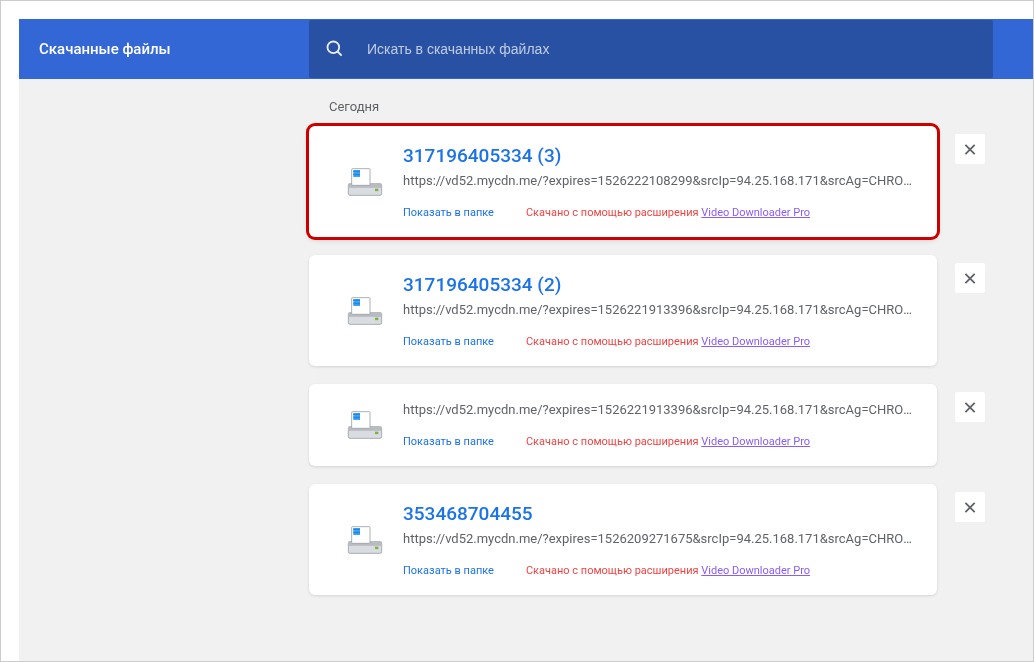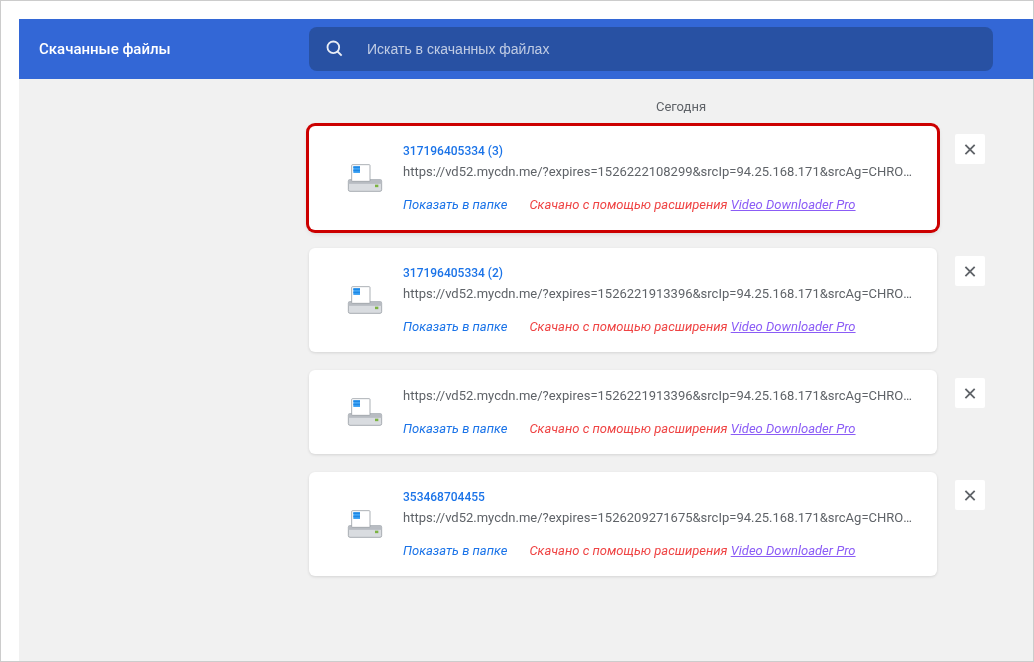--- a/index.html
+++ b/index.html
@@ -1,35 +1,35 @@
 <!DOCTYPE html>
 <html><head>
   <meta charset="utf-8">
   <style>
     * { margin: 0; padding: 0; box-sizing: border-box; }
     body { font-family: 'Segoe UI', Roboto, Arial, sans-serif; background: #fff; width: 1034px; height: 662px; overflow: hidden; }
     .frame { border: 1px solid #ccc; width: 1034px; height: 662px; background: #fff; padding: 18px 0 0 18px; }
     .inner { background: #f1f1f1; width: 100%; height: 100%; }
     .header { background: #3367d6; height: 60px; display: flex; align-items: center; padding: 0 0 0 20px; }
     .header-title { color: #fff; font-size: 15px; font-weight: 500; width: 270px; }
-    .search-wrap { background: #2851a3; flex: 1; height: 44px; display: flex; align-items: center; padding: 0 16px; margin-right: 40px; border-radius: 8px; }
+    .search-wrap { background: #2851a3; flex: 1; height: 58px; display: flex; align-items: center; padding: 0 16px; margin-right: 40px; border-radius: 2px; }
     .search-icon { width: 20px; height: 20px; margin-right: 22px; opacity: 0.9; }
     .search-input { background: transparent; border: none; outline: none; color: #fff; font-size: 14px; flex: 1; }
     .search-input::placeholder { color: rgba(255,255,255,0.7); }
     .content { padding: 20px 0 0 290px; }
-    .date-label { color: #5f6368; font-size: 13px; margin-bottom: 12px; padding-left: 20px; text-align: center; }
+    .date-label { color: #5f6368; font-size: 13px; margin-bottom: 12px; padding-left: 20px; }
     .row { display: flex; align-items: flex-start; margin-bottom: 18px; }
     .card { background: #fff; width: 628px; padding: 18px 16px 18px 18px; display: flex; box-shadow: 0 1px 3px rgba(0,0,0,0.12); border-radius: 6px; }
     .card.highlighted { box-shadow: 0 0 0 3px #cc0000, 0 2px 6px rgba(0,0,0,0.2); border-radius: 6px; }
     .icon-cell { width: 76px; display: flex; align-items: center; justify-content: center; }
     .file-icon { width: 40px; height: 40px; }
     .info-cell { flex: 1; min-width: 0; }
-    .file-title { color: #1a73e8; font-size: 12px; font-weight: 500; margin-bottom: 6px; white-space: nowrap; overflow: hidden; text-overflow: ellipsis; }
+    .file-title { color: #1a73e8; font-size: 19px; font-weight: 500; margin-bottom: 6px; white-space: nowrap; overflow: hidden; text-overflow: ellipsis; }
     .file-url { color: #5f6368; font-size: 13px; margin-bottom: 18px; white-space: nowrap; overflow: hidden; text-overflow: ellipsis; }
-    .actions { display: flex; align-items: center; font-size: 13px; gap: 22px; font-style: italic; }
+    .actions { display: flex; align-items: center; font-size: 11px; gap: 32px; }
     .link { color: #1a73e8; cursor: pointer; }
     .ext-text { color: #ef4444; }
     .ext-link { color: #8b5cf6; text-decoration: underline; cursor: pointer; }
     .close-btn { width: 30px; height: 30px; display: flex; align-items: center; justify-content: center; color: #5f6368; font-size: 18px; cursor: pointer; margin-left: 18px; margin-top: 8px; background: #fff; border-radius: 2px; }
   </style>
 </head>
 <body>
 
 <div class="frame">
 <div class="inner">

